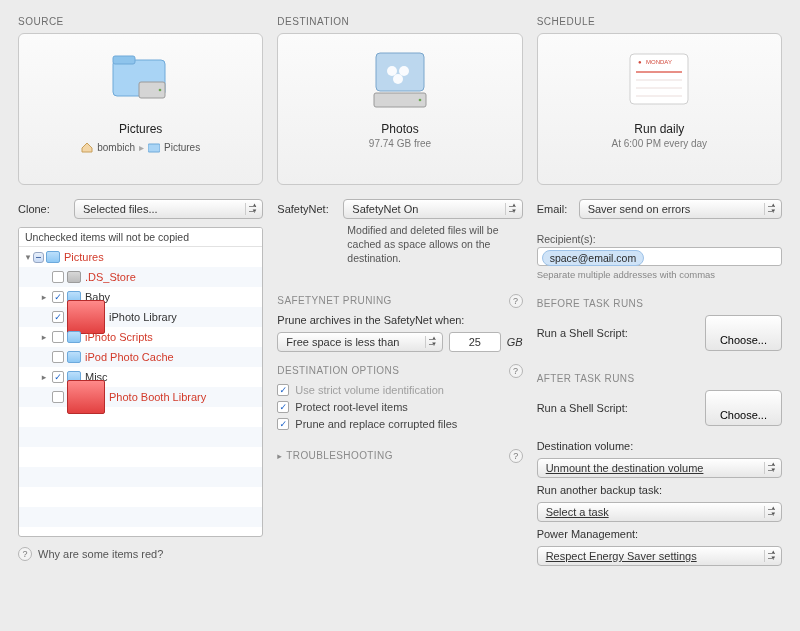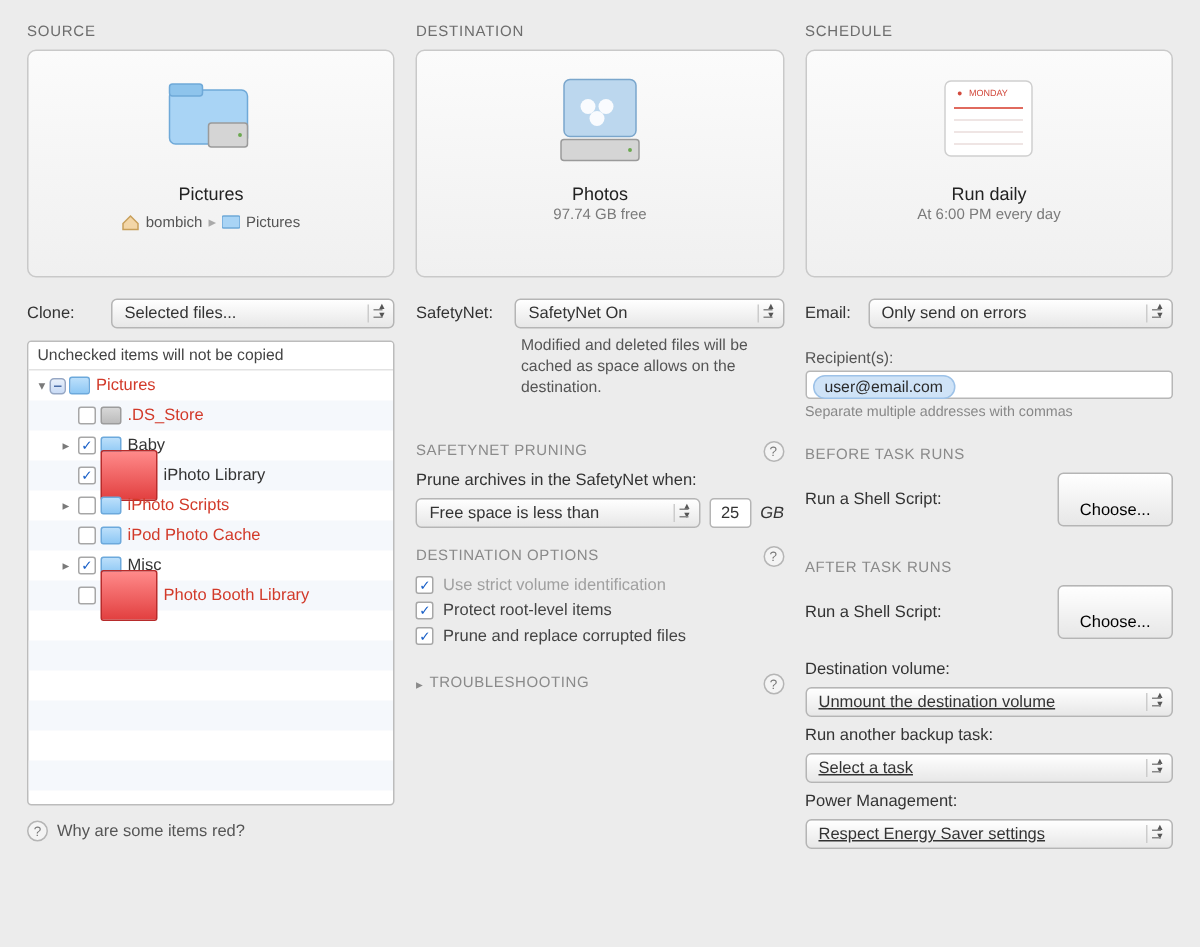--- a/index.html
+++ b/index.html
@@ -35,21 +35,21 @@
 .fico.gray{ background:linear-gradient(#d7d7d7,#bcbcbc); border:1px solid #9c9c9c; border-radius:2px; }
 .fico.app{ background:linear-gradient(#ff8a8a,#e24040); border:1px solid #b72b2b; border-radius:2px; }
 .item-label { }
 .red { color:#d23a2a; }
 .help-row { display:flex; align-items:center; gap:6px; margin-top:10px; font-size:11px; color:#555; }
 .help-badge { width:14px; height:14px; border:1px solid #b5b5b5; border-radius:50%; display:inline-flex; align-items:center; justify-content:center; font-size:9px; color:#7a7a7a; background:#f4f4f4; }
 .desc { font-size:10.5px; color:#555; line-height:1.35; padding:0 0 0 70px; margin-top:-4px; margin-bottom:16px; }
 .section-head { display:flex; align-items:center; justify-content:space-between; font-size:10px; letter-spacing:0.4px; color:#8a8a8a; margin:12px 0 6px; }
 .sub-label { font-size:11px; color:#333; margin-bottom:6px; }
 .hsplit { display:flex; gap:6px; align-items:center; }
-.numbox { width:28px; height:20px; border:1px solid #b5b5b5; border-radius:3px; background:#fff; text-align:center; font-size:11px; line-height:18px; }
+.numbox { width:52px; height:20px; border:1px solid #b5b5b5; border-radius:3px; background:#fff; text-align:center; font-size:11px; line-height:18px; }
 .unit { font-size:11px; color:#333;font-style:italic; }
 .opt { display:flex; align-items:center; gap:6px; font-size:11px; color:#444; margin-bottom:5px; }
 .opt .chk{ margin:0; }
 .opt.disabled{ color:#a0a0a0; }
 .troub { display:flex; align-items:center; justify-content:space-between; margin-top:14px; }
 .troub .lbl{ display:flex; align-items:center; gap:4px; font-size:10px; color:#8a8a8a; letter-spacing:0.4px;}
 .tri { font-size:9px; color:#8a8a8a; }
 .recip-label{font-size:10.5px; color:#555; margin:6px 0 2px;}
 .input { width:100%; border:1px solid #b7b7b7; border-radius:3px; padding:2px 4px; font-size:11px; background:#fff; height:19px; }
 .pill { background:#cfe3f7; border:1px solid #9dc2e8; border-radius:9px; padding:0 7px; font-size:10.5px; display:inline-block; line-height:14px; color:#2a2a2a;}
@@ -256,27 +256,27 @@
           <line x1="10" y1="46" x2="56" y2="46" stroke="#eadddb"></line>
         </svg>
       </div>
       <div class="card-title">Run daily</div>
       <div class="card-sub">At 6:00 PM every day</div>
     </div>
 
     <div class="row">
       <div class="row-label" style="min-width:36px">Email:</div>
       <div class="select">
-        <span>Only send on errors</span>
+        <span>Saver send on errors</span>
         <span class="arrows">▴<br>▾</span>
       </div>
     </div>
     <div class="recip-label">Recipient(s):</div>
     <div class="input">
-      <span class="pill">user@email.com</span>
+      <span class="pill">space@email.com</span>
     </div>
     <div class="hint">Separate multiple addresses with commas</div>
 
     <div class="section-head" style="margin-top:18px">
       <span>BEFORE TASK RUNS</span>
     </div>
     <div class="srow">
       <span>Run a Shell Script:</span>
       <button class="btn">Choose...</button>
     </div>

